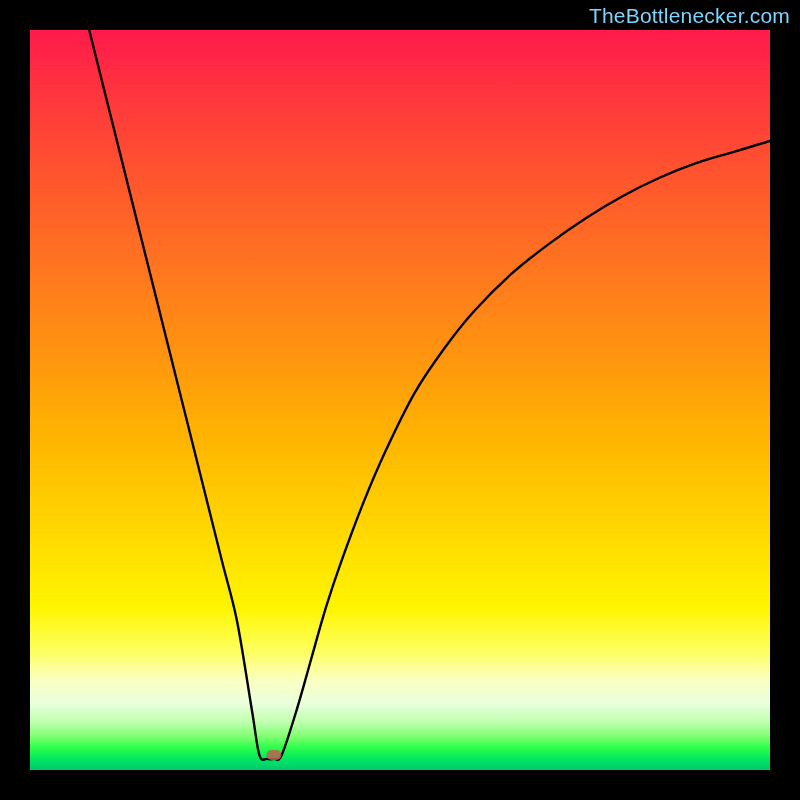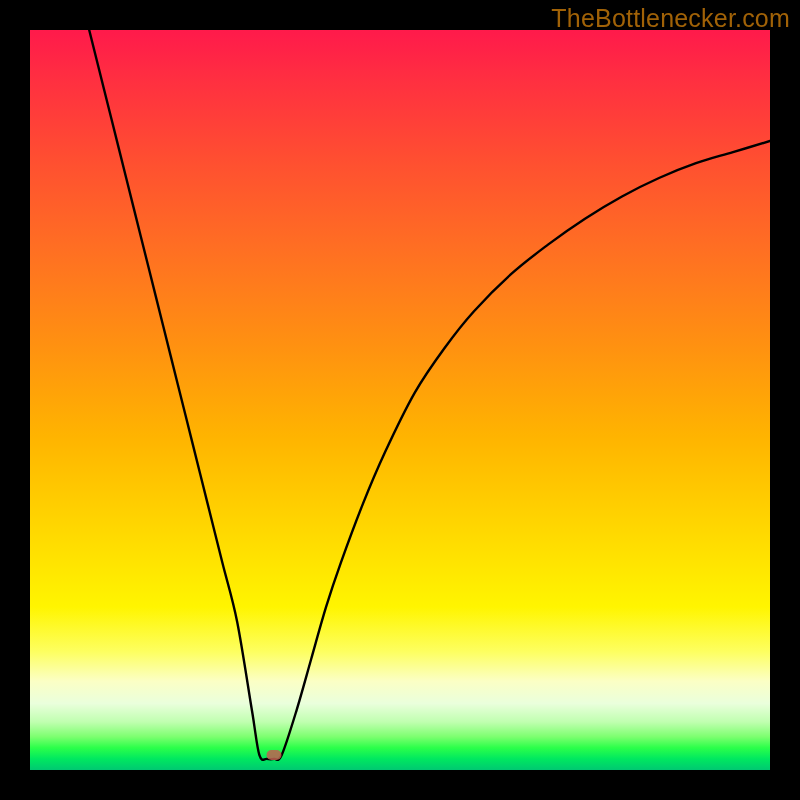--- a/index.html
+++ b/index.html
@@ -57,22 +57,22 @@
     border-radius: 5px;
     background: #c06050;
     opacity: 0.85;
     transform: translate(-50%, -50%);
     pointer-events: none;
   }
   .watermark {
     position: absolute;
     top: 4px;
     right: 10px;
-    color: #a16207;
-    font-size: 25px;
+    color: #7dd3fc;
+    font-size: 21px;
     letter-spacing: 0.2px;
     user-select: none;
   }
 </style>
 </head>
 <body>
 
 <div class="frame">
   <div class="plot-area">
     <svg class="curve" viewBox="0 0 740 740" preserveAspectRatio="none">

